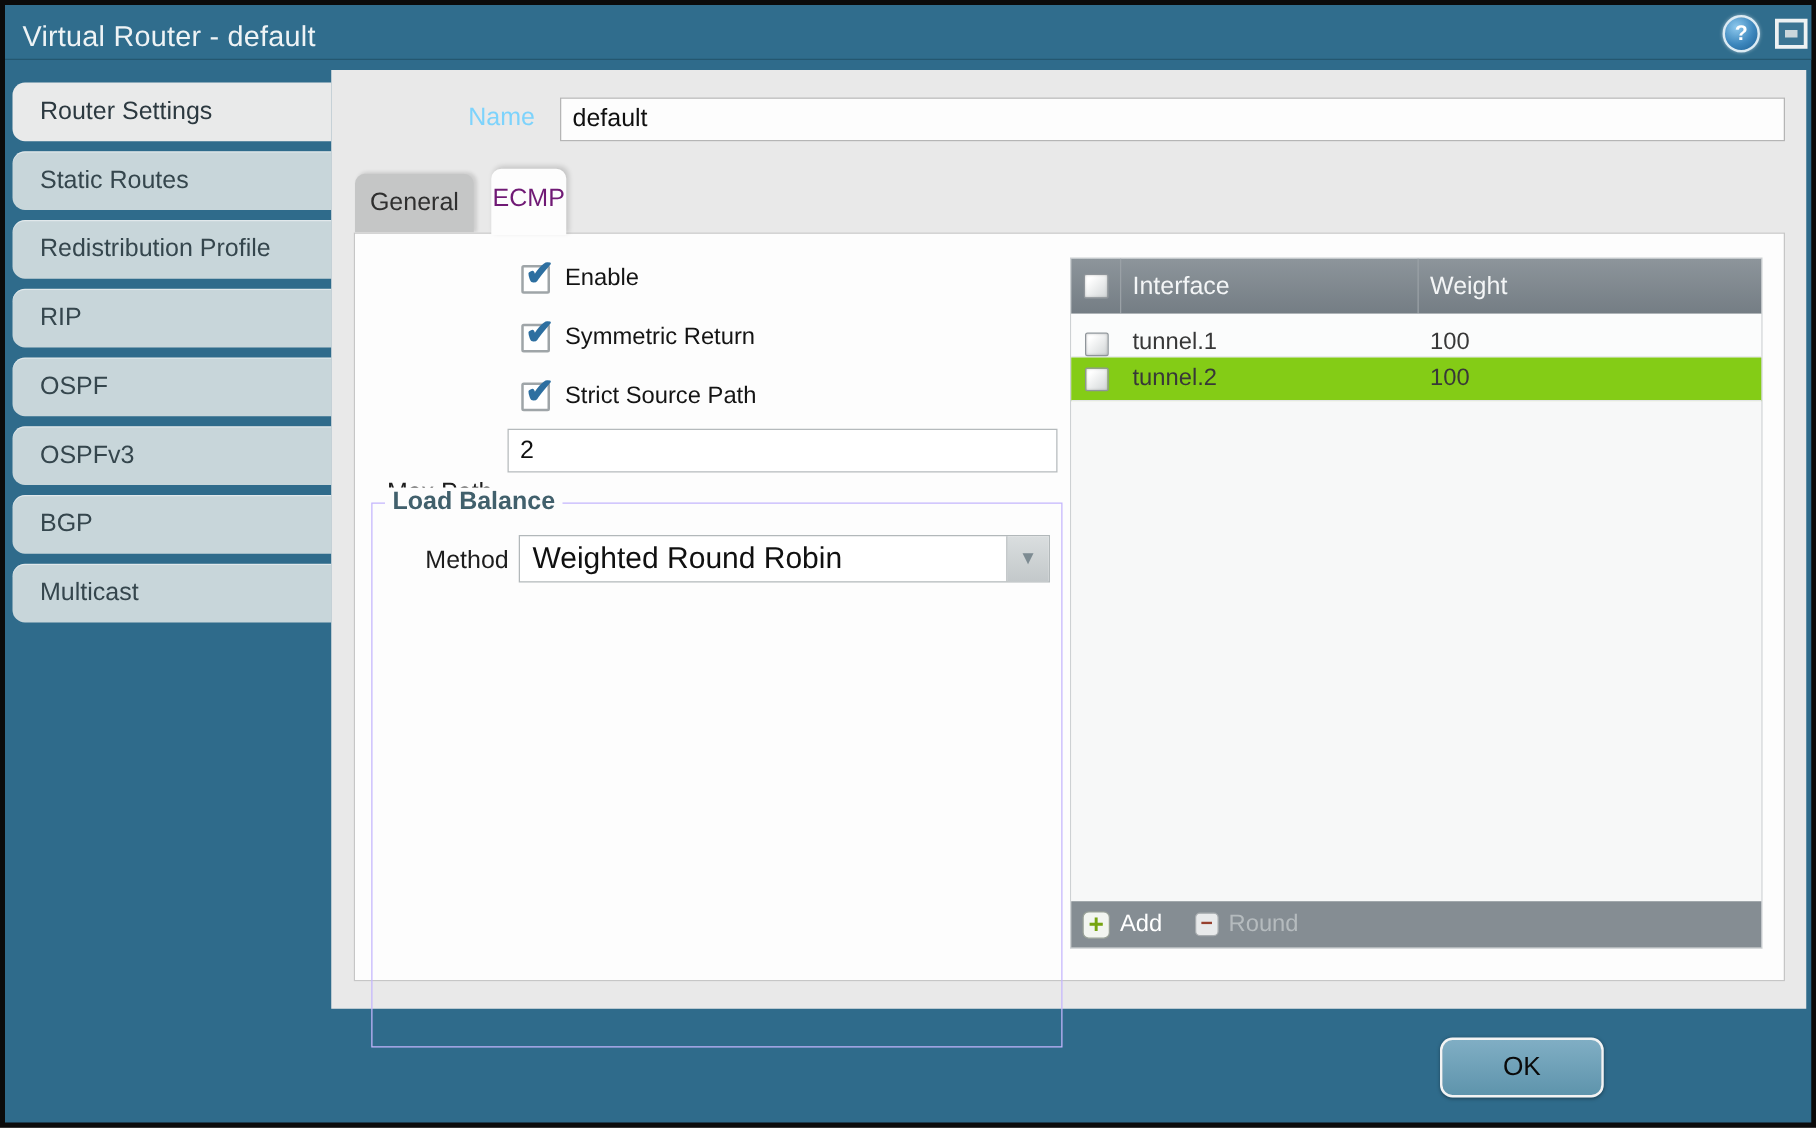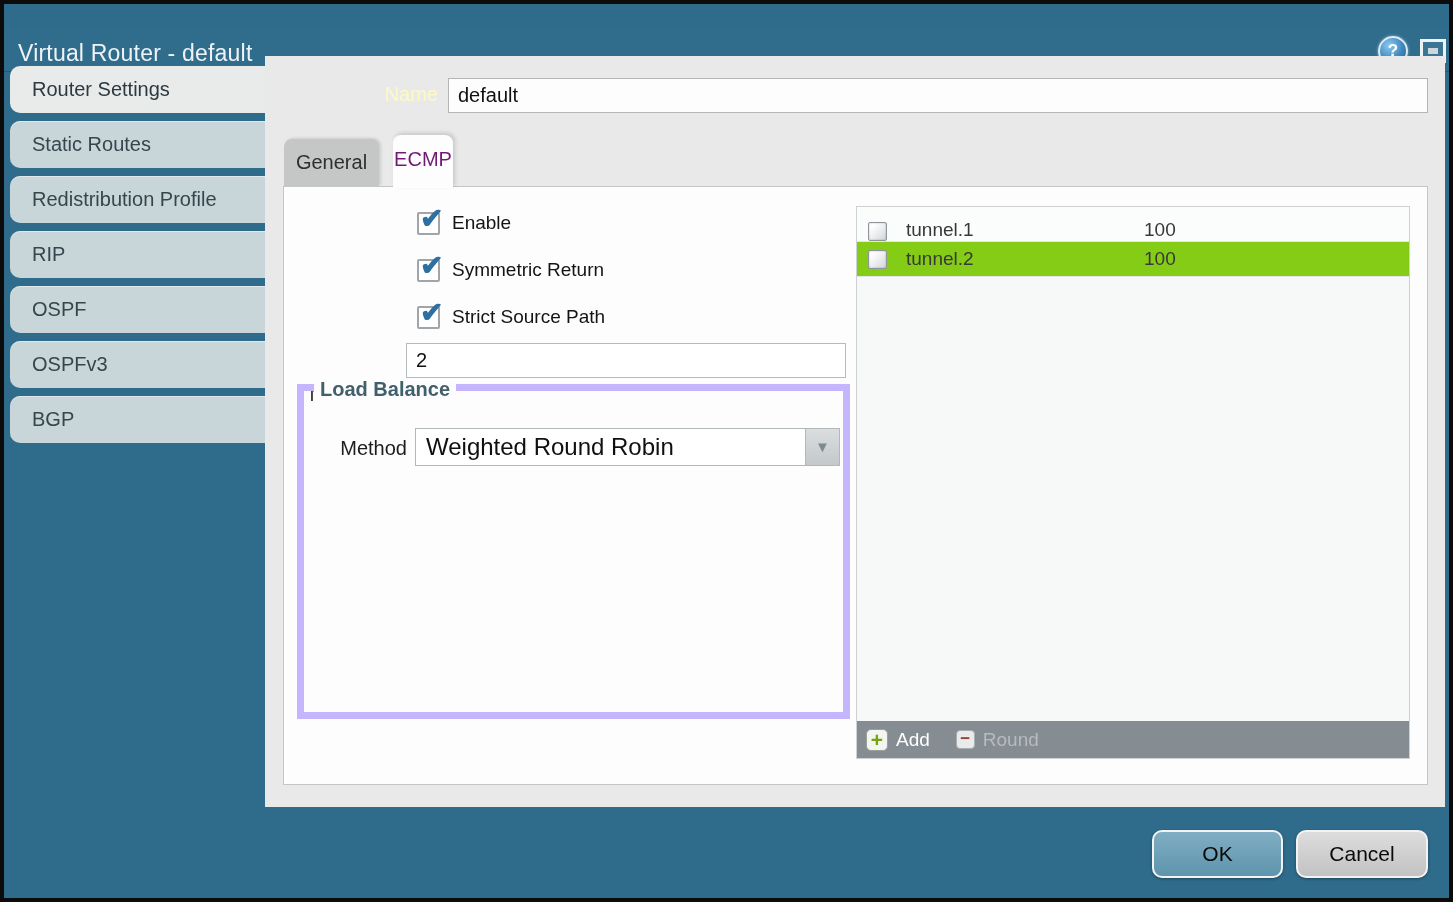--- a/index.html
+++ b/index.html
@@ -3,21 +3,21 @@
 <meta charset="utf-8">
 <style>
   * { margin:0; padding:0; box-sizing:border-box; }
   html,body { width:1453px; height:902px; background:#0b0b0b; }
   body { font-family:"Liberation Sans", sans-serif; }
   .stage { position:relative; width:1453px; height:902px; background:#0b0b0b; overflow:hidden; }
   .window-bg { position:absolute; left:4px; top:4px; width:1445px; height:894px; background:#2f6b8b; }
 
   
   .titlebar { position:absolute; left:4px; top:4px; width:1445px; height:44px;
-              background:#306d8d; border-bottom:1px solid rgba(15,45,60,.35);margin-top:24px; }
+              background:#306d8d; border-bottom:1px solid rgba(15,45,60,.35); }
   .title { position:absolute; left:14px; top:12px; font-size:23px; color:#eef3f5; letter-spacing:.2px; }
   .help-icon { position:absolute; left:1374px; top:8px; width:30px; height:30px; border-radius:50%;
                background:radial-gradient(circle at 35% 30%, #8ec9ee 0%, #3d87bd 55%, #1c5f94 100%);
                border:2px solid #dcebf4; box-shadow:0 0 3px rgba(255,255,255,.5);
                color:#fff; font-weight:bold; font-size:17px; text-align:center; line-height:26px; cursor:pointer; }
   .win-icon { position:absolute; left:1416px; top:11px; width:26px; height:24px;
               border:3px solid #eef2f3; background:rgba(255,255,255,.06); cursor:pointer; }
   .win-icon .inner { position:absolute; left:50%; top:50%; transform:translate(-50%,-50%);
               width:10px; height:6px; background:#ccd7db; }
 
@@ -25,22 +25,22 @@
   .side-item { position:absolute; left:10px; width:255px; height:47px;
                background:#c8d6da; border-radius:10px 0 0 10px;
                font-size:20px; color:#35464d; line-height:47px; padding-left:22px;
                box-shadow:inset 0 1px 0 rgba(255,255,255,.45); cursor:pointer; }
   .side-item.active { background:#e9eaea; color:#2c3940; box-shadow:none; }
 
   
   .main-panel { position:absolute; left:265px; top:56px; width:1180px; height:751px; background:#e9e9e9; }
 
   
-  .name-label { position:absolute; left:330px; top:83px; width:108px; text-align:right;
-                font-size:20px; color:#fef9c3; }
+  .name-label { position:absolute; left:320px; top:83px; width:108px; text-align:right;
+                font-size:20px; color:#7dd3fc; }
   .name-input { position:absolute; left:448px; top:78px; width:980px; height:35px;
                 border:1px solid #b5b5b5; background:#fdfdfd; font-size:20px; color:#101010;
                 padding:0 9px; font-family:"Liberation Sans", sans-serif; }
 
   
   .tab { position:absolute; text-align:center; font-size:20px; border-radius:8px 8px 0 0; cursor:pointer; }
   .tab.general { left:284px; top:139px; width:95px; height:47px; background:#c5c6c6; color:#2f2f2f;
                  line-height:47px; box-shadow:2px -1px 3px rgba(0,0,0,.12); }
   .tab.ecmp { left:393px; top:135px; width:60px; height:53px; background:#fdfdfd; color:#701a75;
               line-height:49px; z-index:3; box-shadow:2px -2px 4px rgba(0,0,0,.15); }
@@ -58,22 +58,22 @@
   .opt-label { font-size:19px; color:#141414; white-space:nowrap; }
 
   
   .maxpath-label { position:absolute; left:290px; top:351px; width:104px; text-align:right;
                    font-size:20px; color:#1d1d1d; z-index:2;margin-top:32px; }
   .maxpath-input { position:absolute; left:406px; top:343px; width:440px; height:35px; z-index:2;
                    border:1px solid #b5babc; background:#fff; font-size:20px; color:#101010;
                    padding:0 9px; font-family:"Liberation Sans", sans-serif; }
 
   
-  .lb-box { position:absolute; left:297px; top:384px; width:553px; height:335px;
-            border:7px solid #c4b5fd; z-index:2; }
+  .lb-box { position:absolute; left:297px; top:402px; width:553px; height:436px;
+            border:1px solid #c4b5fd; z-index:2; }
   .lb-legend { position:absolute; left:10px; top:-13px; background:#fdfdfd; padding:0 6px;
                font-size:20px; font-weight:bold; color:#41606c; }
   .method-label { position:absolute; left:300px; top:437px; width:107px; text-align:right;
                   font-size:20px; color:#1d1d1d; z-index:2; }
   .dropdown { position:absolute; left:415px; top:428px; width:425px; height:38px; z-index:2;
               border:1px solid #b2b8ba; background:#fff; cursor:pointer; }
   .dropdown .value { position:absolute; left:10px; top:0; line-height:36px; font-size:24px; color:#101010; }
   .dd-btn { position:absolute; right:0; top:0; width:34px; height:100%;
             background:linear-gradient(#dadedf,#c3c8ca); border-left:1px solid #b2b8ba; cursor:pointer; }
   .dd-btn .arrow { position:absolute; left:50%; top:50%; transform:translate(-50%,-52%);
@@ -132,20 +132,21 @@
     </div>
   </div>
 
   <div class="side-item" style="top:121px"><span>Static Routes</span></div>
   <div class="side-item active" style="top:66px"><span>Router Settings</span></div>
   <div class="side-item" style="top:176px"><span>Redistribution Profile</span></div>
   <div class="side-item" style="top:231px"><span>RIP</span></div>
   <div class="side-item" style="top:286px"><span>OSPF</span></div>
   <div class="side-item" style="top:341px"><span>OSPFv3</span></div>
   <div class="side-item" style="top:396px"><span>BGP</span></div>
+  <div class="side-item" style="top:451px"><span>Multicast</span></div>
 
   <div class="main-panel"></div>
 
   <span class="name-label">Name</span>
   <input class="name-input" type="text" value="default" style="">
 
   <div class="tab general"><span>General</span></div>
   <div class="tab ecmp"><span>ECMP</span></div>
 
   <div class="tab-panel"></div>
@@ -177,20 +178,27 @@
   </div>
   <span class="method-label">Method</span>
   <div class="dropdown">
     <span class="value">Weighted Round Robin</span>
     <div class="dd-btn">
       <span class="arrow">▼</span>
     </div>
   </div>
 
   <div class="iface-table">
+    <div class="tbl-header">
+      <div class="th-check">
+        <span class="tbl-cbx"></span>
+      </div>
+      <div class="th-iface">Interface</div>
+      <div class="th-weight">Weight</div>
+    </div>
     <div class="tbl-row odd">
       <div class="td-check">
         <span class="tbl-cbx"></span>
       </div>
       <div class="td-iface">tunnel.1</div>
       <div class="td-weight">100</div>
     </div>
     <div class="tbl-row even">
       <div class="td-check">
         <span class="tbl-cbx"></span>
@@ -205,14 +213,13 @@
         <span class="tb-label-add">Add</span>
       </div>
       <div class="tb-btn">
         <span class="minus-icon">−</span>
         <span class="tb-label-del">Round</span>
       </div>
     </div>
   </div>
 
   <div class="btn ok"><span>OK</span></div>
-  <div class="btn cancel"><span>Cancel</span></div>
 </div>
 
 </body></html>

